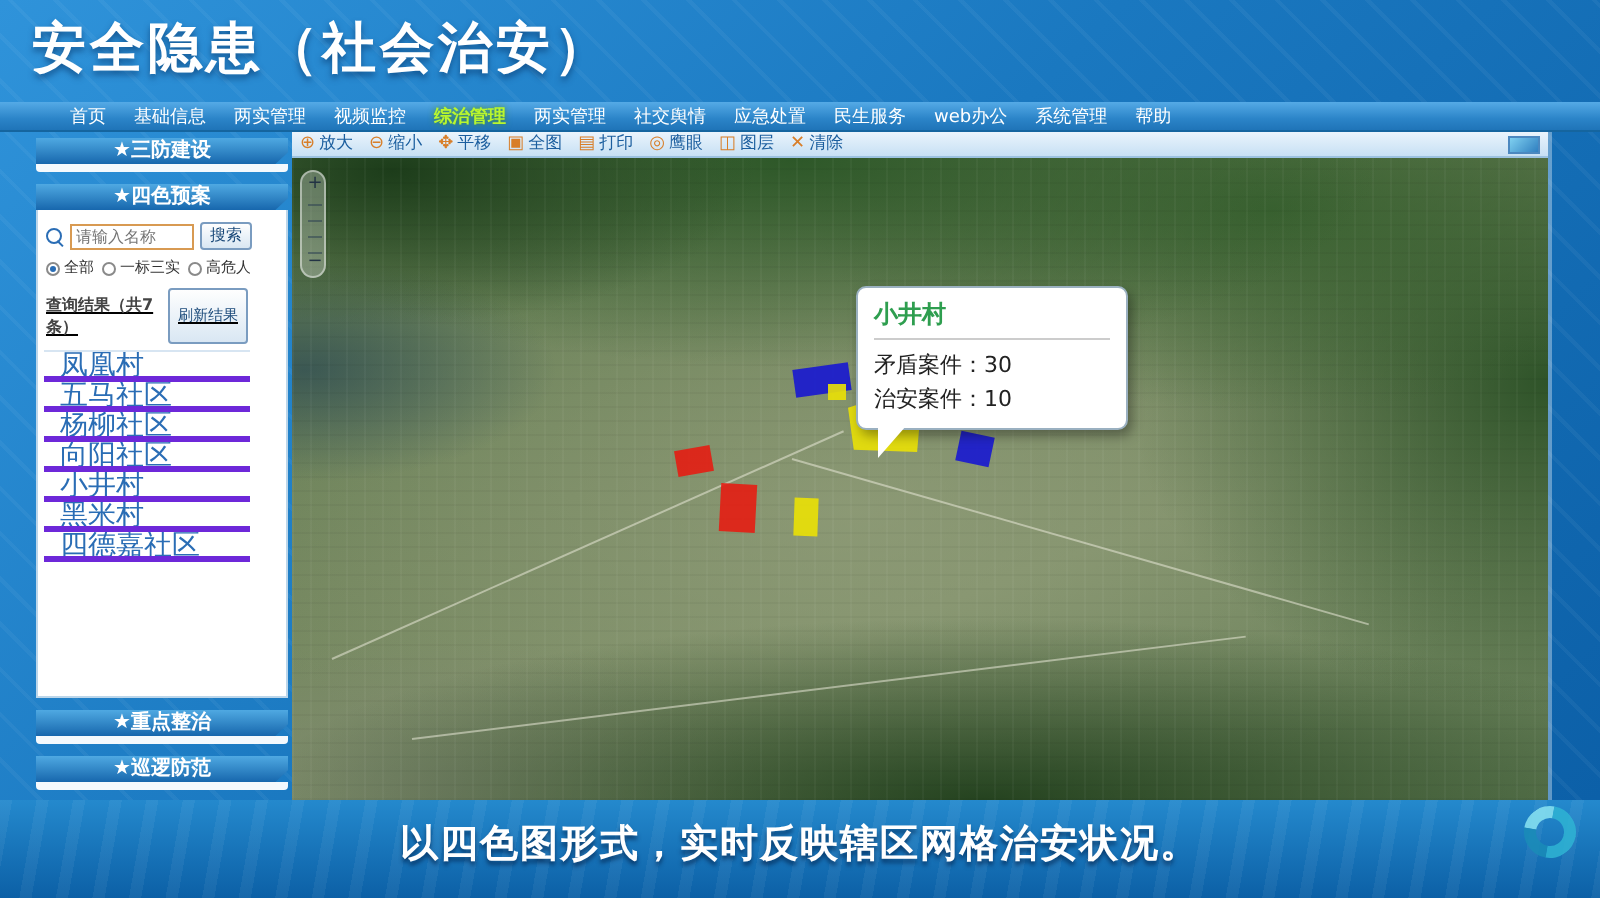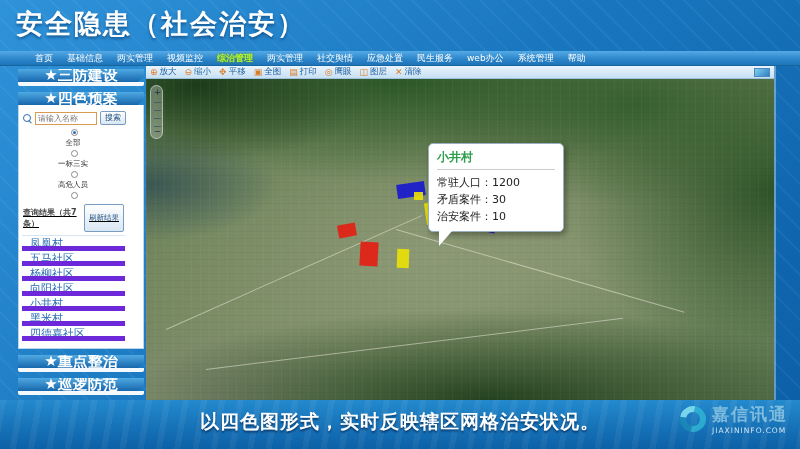--- a/index.html
+++ b/index.html
@@ -23,21 +23,21 @@
     position:absolute; left:0; top:51px; width:800px; height:15px;
     background:linear-gradient(180deg,#55aae6 0%,#2b84c8 60%,#1f74b8 100%);
     border-bottom:1px solid #15659f; display:flex; align-items:center; padding-left:28px;
   }
   .menu-item{ font-size:9px; color:#fff; padding:0 7px; white-space:nowrap; cursor:pointer; }
   .menu-item.active{ color:#b9f62e; font-weight:bold; text-shadow:0 0 3px rgba(80,140,0,.8); }
   
   .sidebar{ position:absolute; left:18px; top:69px; width:126px; }
   .panel-hdr{
     height:13px; background:linear-gradient(180deg,#4fa9e2 0%,#1767ad 100%);
-    color:#fff; font-size:15px; font-weight:bold; text-align:center; line-height:13px;
+    color:#fff; font-size:10px; font-weight:bold; text-align:center; line-height:13px;
     clip-path:polygon(0 0,100% 0,100% 55%,95% 100%,0 100%); position:relative; cursor:pointer;
   }
   .panel-strip{ height:4px; background:#f4f9fd; border-radius:0 0 2px 2px; }
   .gap{ height:6px; }
   .panel-body{
     background:#fff; height:244px; border:1px solid #bcd6ea; border-top:none; position:relative;
     padding:4px 18px 0 3px; font-size:8px;
   }
   .search-row{ display:flex; align-items:center; gap:3px; margin:2px 1px 4px 1px; }
   .mag-icon{ position:relative; width:9px; height:9px; flex:0 0 auto; }
@@ -45,30 +45,30 @@
   .mag-icon::after{ content:""; position:absolute; left:6px; top:6px; width:4px; height:1px; background:#2a6db5; transform:rotate(45deg); transform-origin:left top; }
   .search-input{
     width:62px; height:13px; border:1px solid #d89a52; font-size:8px; padding:0 2px;
     font-family:"DejaVu Sans",sans-serif; color:#555;
   }
   .btn{
     height:14px; font-size:8px; color:#1b4a7a; background:linear-gradient(180deg,#fefefe,#d9e7f3);
     border:1px solid #7a9cc0; border-radius:2px; padding:0 4px; line-height:12px; cursor:pointer;
     font-family:"DejaVu Sans",sans-serif; white-space:nowrap;
   }
-  .radio-row{ display:flex; align-items:center; gap:2px; margin:0 0 5px 1px; white-space:nowrap; overflow:hidden;flex-direction:column; }
+  .radio-row{ display:flex; align-items:center; gap:2px; margin:0 0 5px 1px; white-space:nowrap; overflow:hidden; }
   .radio{ width:7px; height:7px; border:1px solid #8a8a8a; border-radius:50%; background:#fff; flex:0 0 auto; position:relative; cursor:pointer; }
   .radio.checked::after{ content:""; position:absolute; left:1px; top:1px; width:3px; height:3px; border-radius:50%; background:#2a6db5; }
   .radio-label{ font-size:7.5px; color:#333; margin-right:2px; }
   .result-row{ display:flex; align-items:center; justify-content:space-between; margin:2px 1px 3px 1px;text-decoration:underline; }
   .result-label{ font-size:8px; color:#444; font-weight:bold; }
   .list{ border-top:1px solid #d7e5f2; }
   .list-item{
-    height:15px; line-height:15px; border-bottom:5px solid #6d28d9; color:#2a6db5;
-    font-size:11px; padding-left:8px; cursor:pointer; white-space:nowrap; overflow:hidden;
+    height:15px; line-height:15px; border-bottom:3px solid #6d28d9; color:#2a6db5;
+    font-size:14px; padding-left:8px; cursor:pointer; white-space:nowrap; overflow:hidden;
   }
   .collapse-dot{ position:absolute; right:-5px; top:1px; width:7px; height:7px; border-radius:50%;
     background:radial-gradient(circle at 35% 35%, #8fd0f5, #2a7fc0); border:1px solid #fff; cursor:pointer; }
   
   .map{ position:absolute; left:146px; top:66px; width:630px; height:334px; border-right:2px solid rgba(255,255,255,.35); }
   .map-toolbar{
     position:absolute; left:0; top:0; right:0; height:13px;
     background:linear-gradient(180deg,#eaf4fc,#c7e0f4); border-bottom:1px solid #9cc2e0;
     display:flex; align-items:center; padding:0 4px; gap:8px; z-index:5;
   }
@@ -259,31 +259,26 @@
       <div class="grid-poly" style="left:251px;top:104px;width:28px;height:14px;background:#1a1acf;transform:rotate(-8deg);"></div>
       <div class="grid-poly" style="left:268px;top:113px;width:9px;height:8px;background:#e8e008;"></div>
       <div class="grid-poly" style="left:278px;top:120px;width:36px;height:27px;background:#e8e008;clip-path:polygon(0 18%,42% 0,55% 32%,100% 38%,96% 100%,8% 96%);"></div>
       <div class="grid-poly" style="left:333px;top:138px;width:17px;height:15px;background:#1a1acf;transform:rotate(12deg);"></div>
       <div class="grid-poly" style="left:192px;top:145px;width:18px;height:13px;background:#e32015;transform:rotate(-10deg);"></div>
       <div class="grid-poly" style="left:214px;top:163px;width:18px;height:24px;background:#e32015;transform:rotate(3deg);"></div>
       <div class="grid-poly" style="left:251px;top:170px;width:12px;height:19px;background:#e8e008;transform:rotate(2deg);"></div>
 
       <div class="popup">
         <div class="popup-title">小井村</div>
-        <div class="popup-row"><span>常驻人口：</span><span>1200</span></div>
         <div class="popup-row"><span>矛盾案件：</span><span>30</span></div>
         <div class="popup-row"><span>治安案件：</span><span>10</span></div>
       </div>
     </div>
   </div>
 
   <div class="bottom-band">
     <div class="caption">以四色图形式，实时反映辖区网格治安状况。</div>
     <div class="logo">
       <div class="logo-ring"></div>
-      <div>
-        <div class="logo-text-cn">嘉信讯通</div>
-        <div class="logo-text-en">JIAXININFO.COM</div>
-      </div>
     </div>
   </div>
 
 </div>
 
 </body></html>

